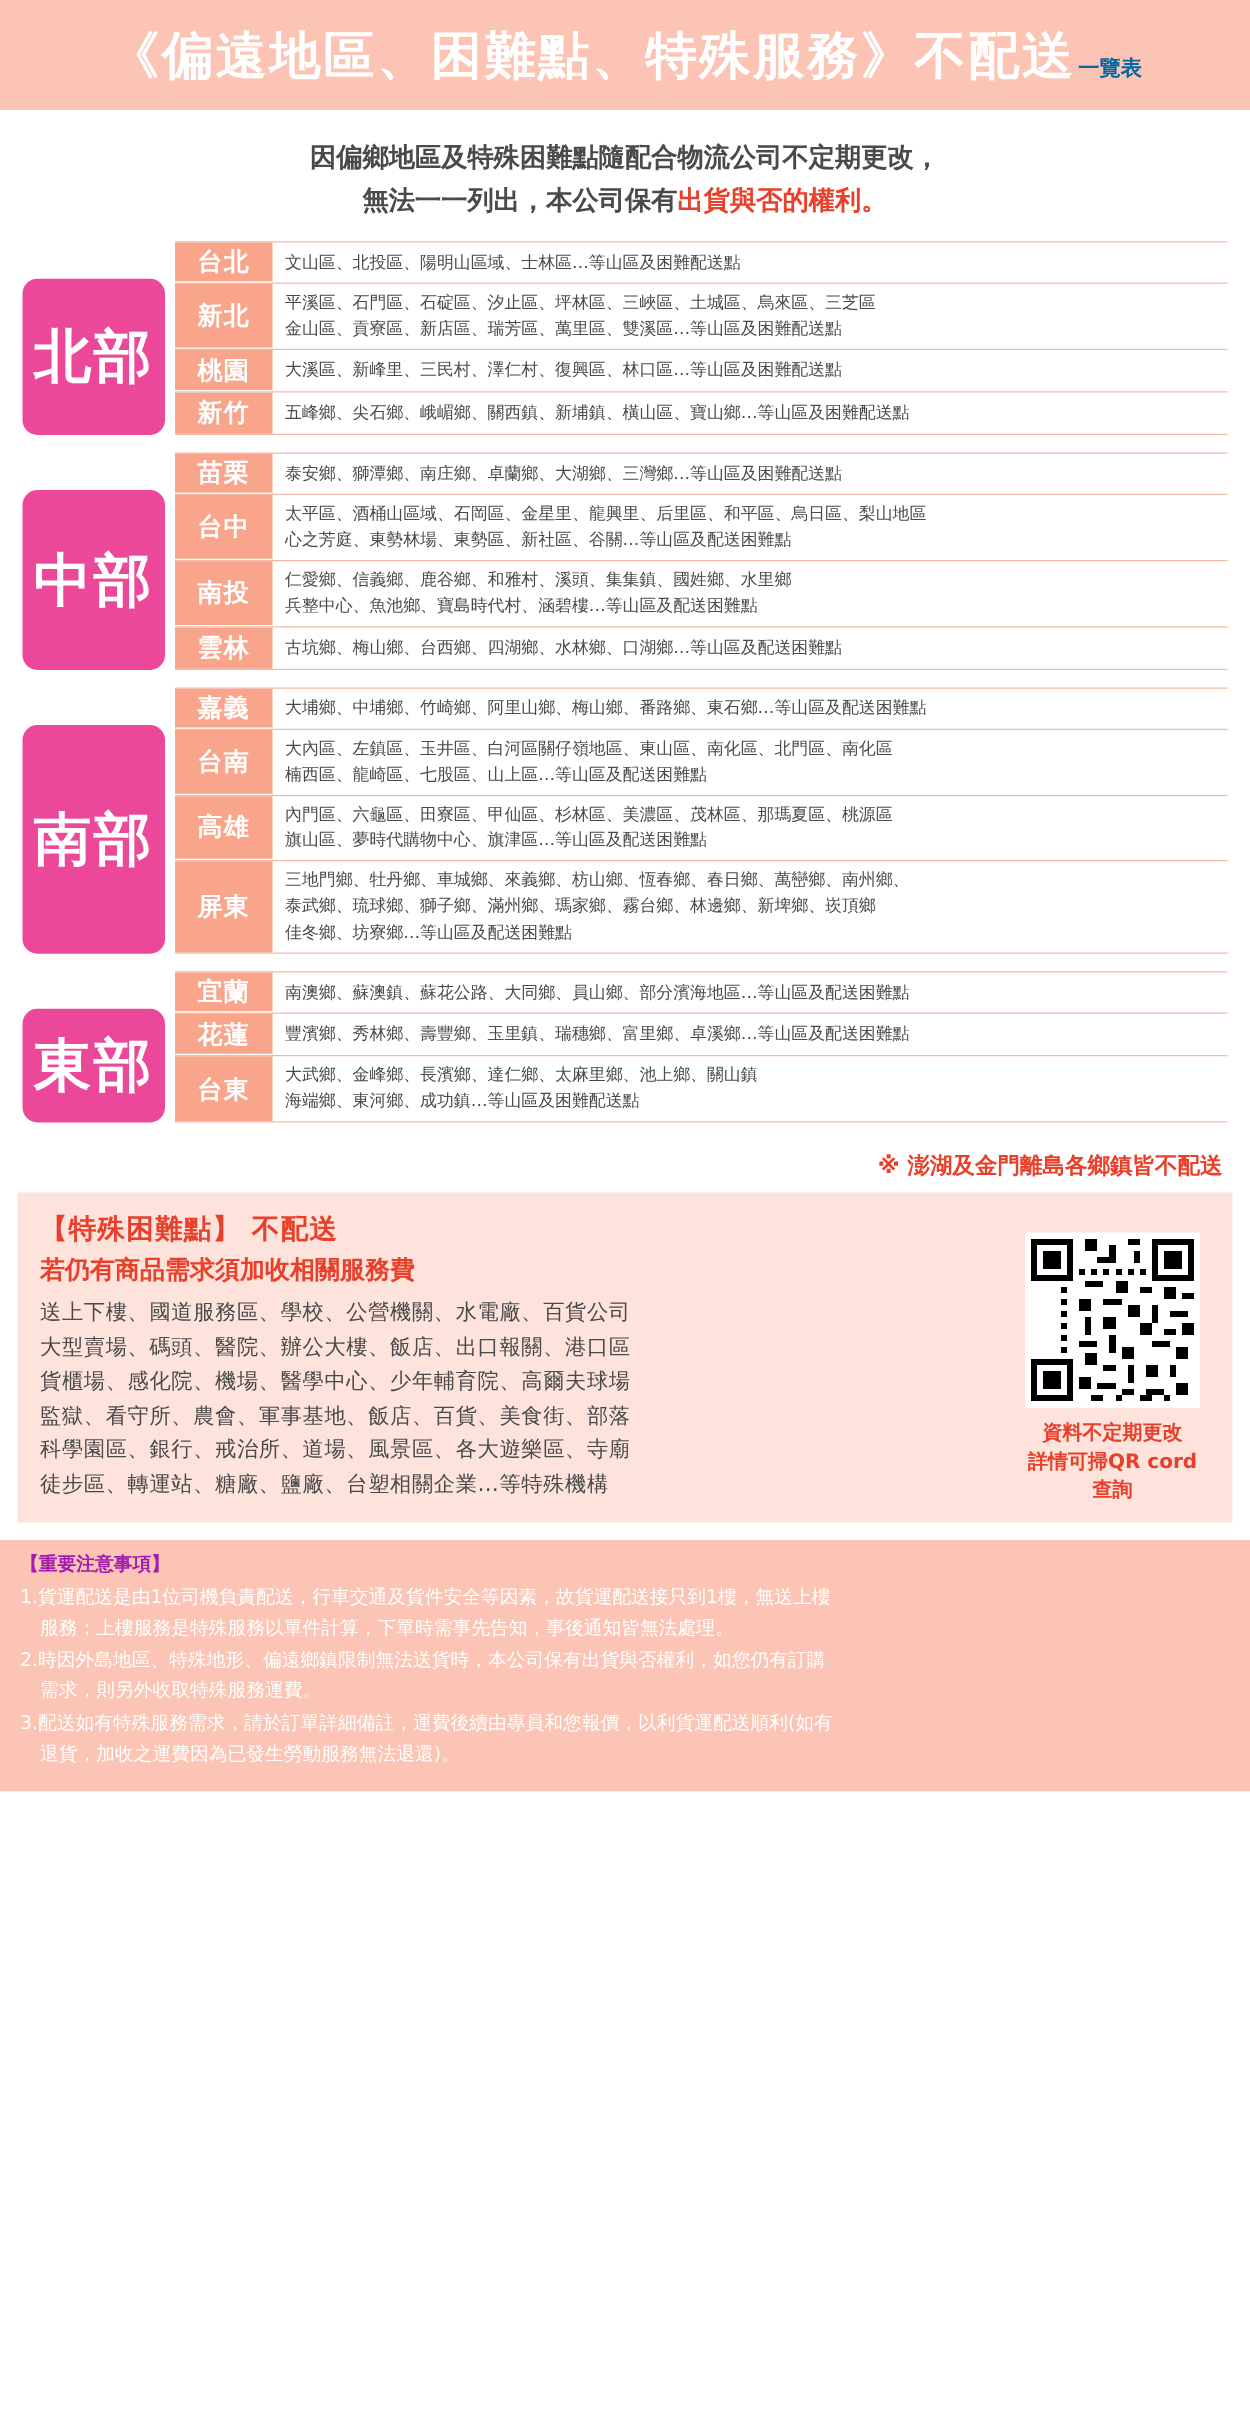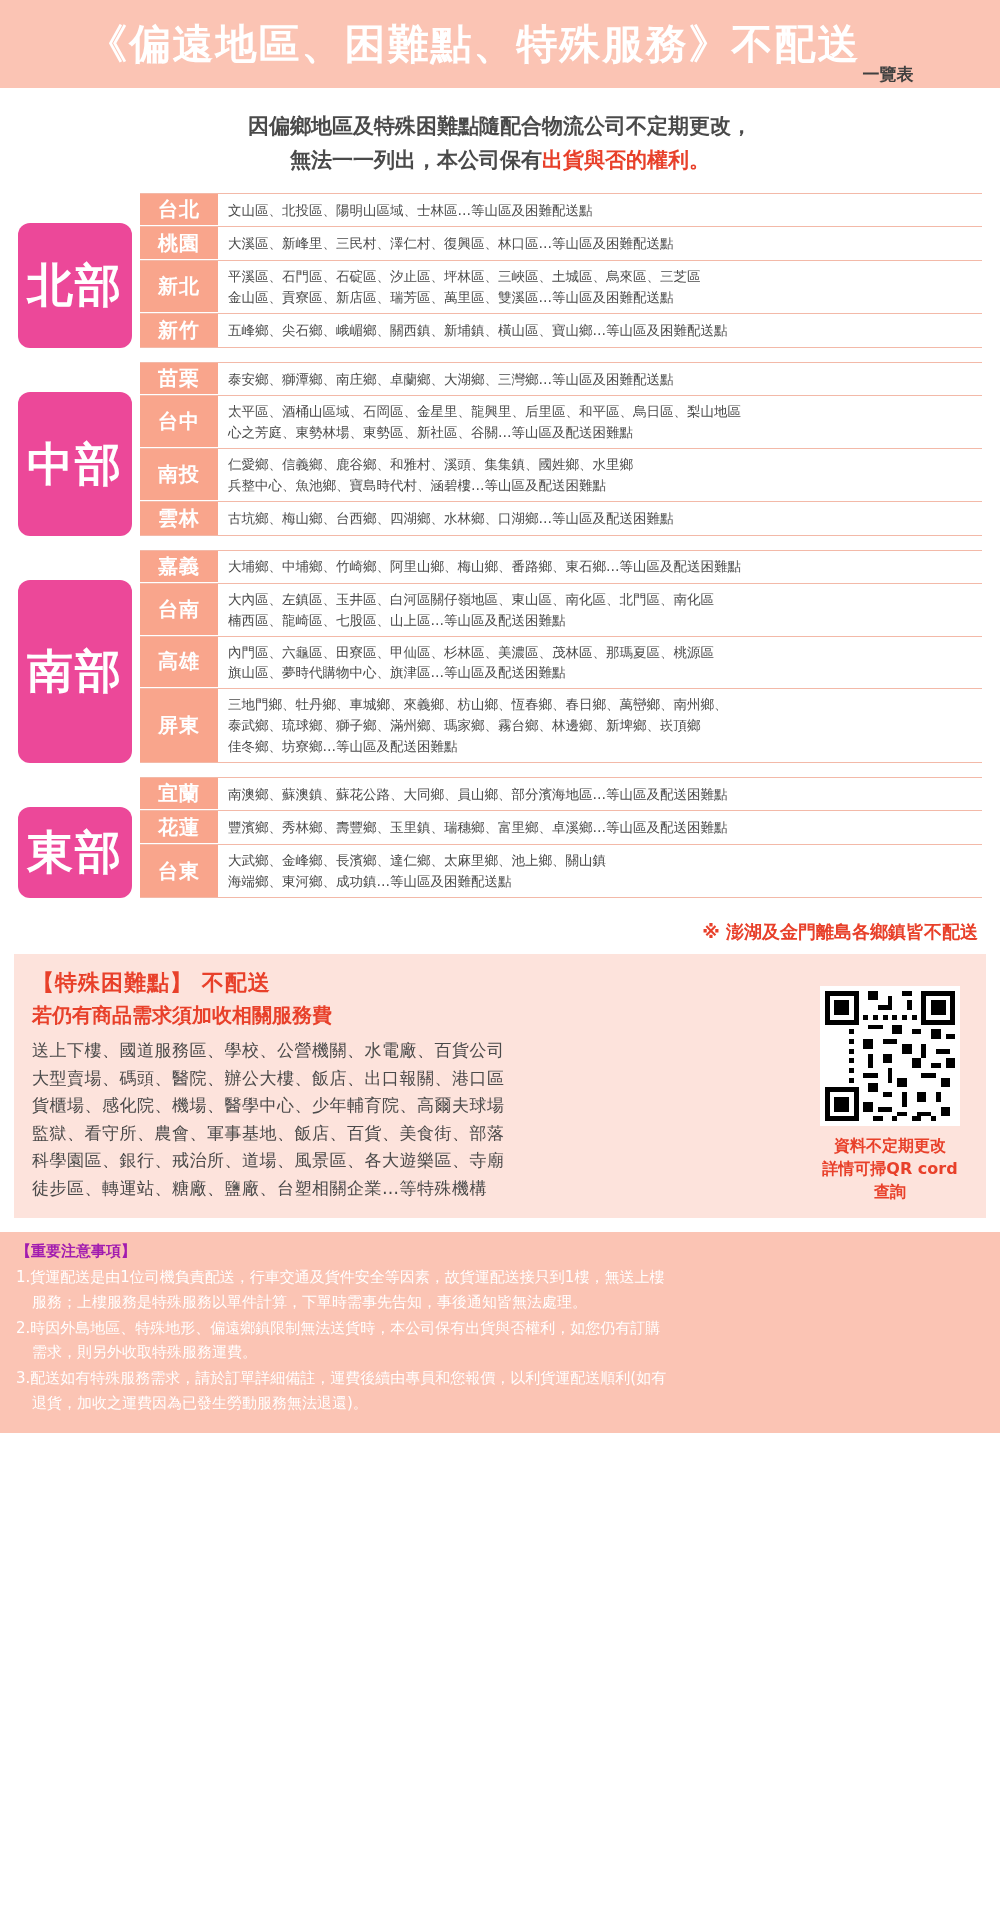--- a/index.html
+++ b/index.html
@@ -19,22 +19,22 @@
     height:88px;
     display:flex; align-items:center; justify-content:center;
     position:relative;
   }
   .banner-title {
     font-size:41px; font-weight:bold; color:#ffffff;
     letter-spacing:2px;
     white-space:nowrap;
   }
   .banner-sub {
-    font-size:17px; color:#404040; font-weight:bold;
-    align-self:flex-end; margin-bottom:2px; margin-left:2px;
+    font-size:17px; color:#0369a1; font-weight:bold;
+    align-self:flex-end; margin-bottom:22px; margin-left:2px;
   }
 
   
   .intro {
     text-align:center;
     padding:22px 0 16px 0;
     line-height:1.6;
   }
   .intro .l1 { font-size:21px; font-weight:bold; color:#4a4a4a; }
   .intro .l2 { font-size:21px; font-weight:bold; color:#4a4a4a; }
@@ -172,30 +172,30 @@
       <span>北部</span>
     </div>
     <div class="region-rows">
       <div class="row">
         <div class="city">台北</div>
         <div class="areas">
           <div>文山區、北投區、陽明山區域、士林區…等山區及困難配送點</div>
         </div>
       </div>
       <div class="row">
-        <div class="city">桃園</div>
-        <div class="areas">
-          <div>大溪區、新峰里、三民村、澤仁村、復興區、林口區…等山區及困難配送點</div>
-        </div>
-      </div>
-      <div class="row">
         <div class="city">新北</div>
         <div class="areas">
           <div>平溪區、石門區、石碇區、汐止區、坪林區、三峽區、土城區、烏來區、三芝區</div>
           <div>金山區、貢寮區、新店區、瑞芳區、萬里區、雙溪區…等山區及困難配送點</div>
+        </div>
+      </div>
+      <div class="row">
+        <div class="city">桃園</div>
+        <div class="areas">
+          <div>大溪區、新峰里、三民村、澤仁村、復興區、林口區…等山區及困難配送點</div>
         </div>
       </div>
       <div class="row">
         <div class="city">新竹</div>
         <div class="areas">
           <div>五峰鄉、尖石鄉、峨嵋鄉、關西鎮、新埔鎮、橫山區、寶山鄉…等山區及困難配送點</div>
         </div>
       </div>
     </div>
   </div>

